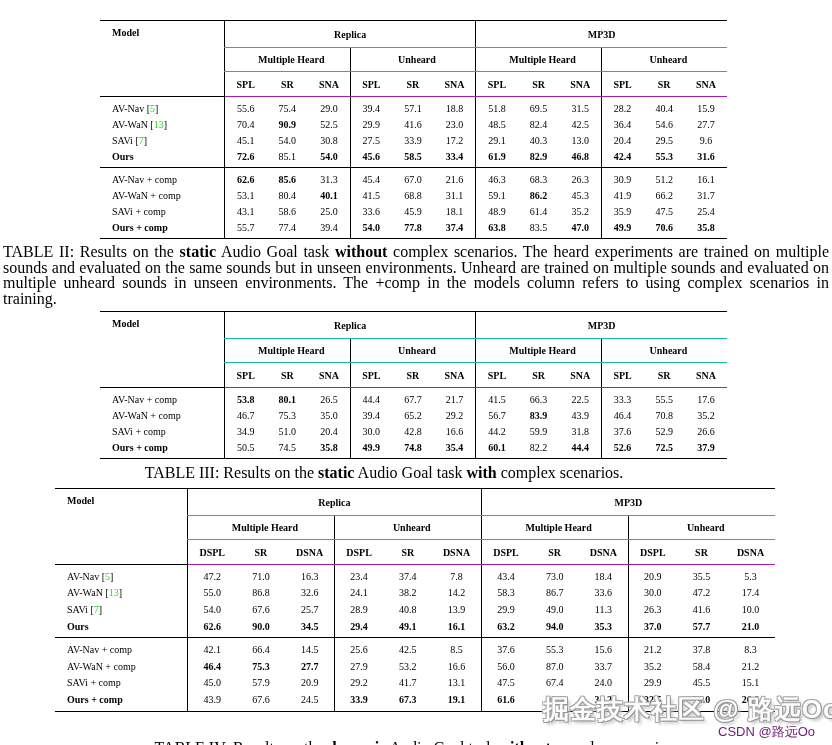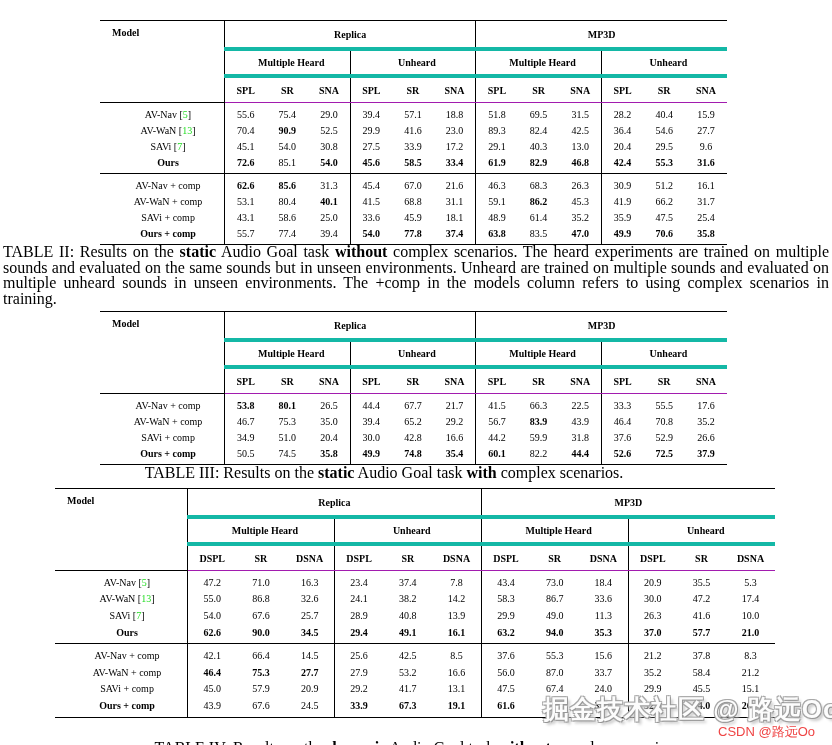--- a/index.html
+++ b/index.html
@@ -20,46 +20,46 @@
   th{font-weight:bold;padding:0;text-align:center;}
   td{padding:0;text-align:center;font-weight:normal;}
   .model-head{
     width:112px;text-align:left;vertical-align:top;
     padding:6px 0 0 12px;border-bottom:1px solid #000;
   }
   #t4 .model-head{width:120px;}
   thead tr:nth-child(1) th{height:26px;}
   thead tr:nth-child(2) th{height:23px;padding-left:8px;}
   tr.metrics th{height:24px;border-bottom:1px solid #a21caf;}
-  .ds,.cond{border-bottom:4px solid #14b8a6;}
+  .ds,.cond{border-bottom:1px solid #14b8a6;}
   .gs{border-left:1px solid #000;}
   tbody td{height:16px;}
   #t4 tbody td{height:16.6px;}
   tbody tr:first-child td{padding-top:3px;}
   tbody tr:last-child td{padding-bottom:3px;}
   tbody.sep tr:first-child td{border-top:1px solid #000;}
-  td.model{text-align:center;padding-left:12px;white-space:nowrap;}
+  td.model{text-align:left;padding-left:12px;white-space:nowrap;}
   .b{font-weight:bold;}
   .cite{color:#22dd22;}
   .caption{position:absolute;font-size:16px;line-height:15.6px;}
   #cap2{left:3px;top:244px;width:826px;text-align:justify;}
   #cap3{left:0;top:465px;width:768px;text-align:center;}
   #cap4{left:0;top:713px;width:832px;text-align:center;margin-top:27px;}
   .cb{font-weight:bold;}
   #wm-main{
     position:absolute;left:543px;top:692px;white-space:nowrap;
     font-family:"Liberation Sans","DejaVu Sans",sans-serif;
     font-size:26px;font-weight:bold;color:#fcfcfc;
     text-shadow:1px 1px 0 #979797,-1px -1px 0 #a8a8a8,1px -1px 0 #a8a8a8,-1px 1px 0 #a8a8a8,3px 3px 3px #c8c8c8;
     letter-spacing:1px;
   }
   #wm-sub{
     position:absolute;left:718px;top:723px;white-space:nowrap;
     font-family:"Liberation Sans","DejaVu Sans",sans-serif;
-    font-size:13px;color:#ef4444;
+    font-size:13px;color:#701a75;
   }
 </style>
 </head>
 <body>
 
 <div id="t2" class="tblwrap">
     <table>
       <thead>
         <tr>
           <th class="model-head" rowspan="3">Model</th>
@@ -104,21 +104,21 @@
           <td class="val">15.9</td>
         </tr>
         <tr>
           <td class="model">AV-WaN [<span class="cite">13</span>]</td>
           <td class="val gs">70.4</td>
           <td class="val b">90.9</td>
           <td class="val">52.5</td>
           <td class="val gs">29.9</td>
           <td class="val">41.6</td>
           <td class="val">23.0</td>
-          <td class="val gs">89.3</td>
+          <td class="val gs">48.5</td>
           <td class="val">82.4</td>
           <td class="val">42.5</td>
           <td class="val gs">36.4</td>
           <td class="val">54.6</td>
           <td class="val">27.7</td>
         </tr>
         <tr>
           <td class="model">SAVi [<span class="cite">7</span>]</td>
           <td class="val gs">45.1</td>
           <td class="val">54.0</td>

